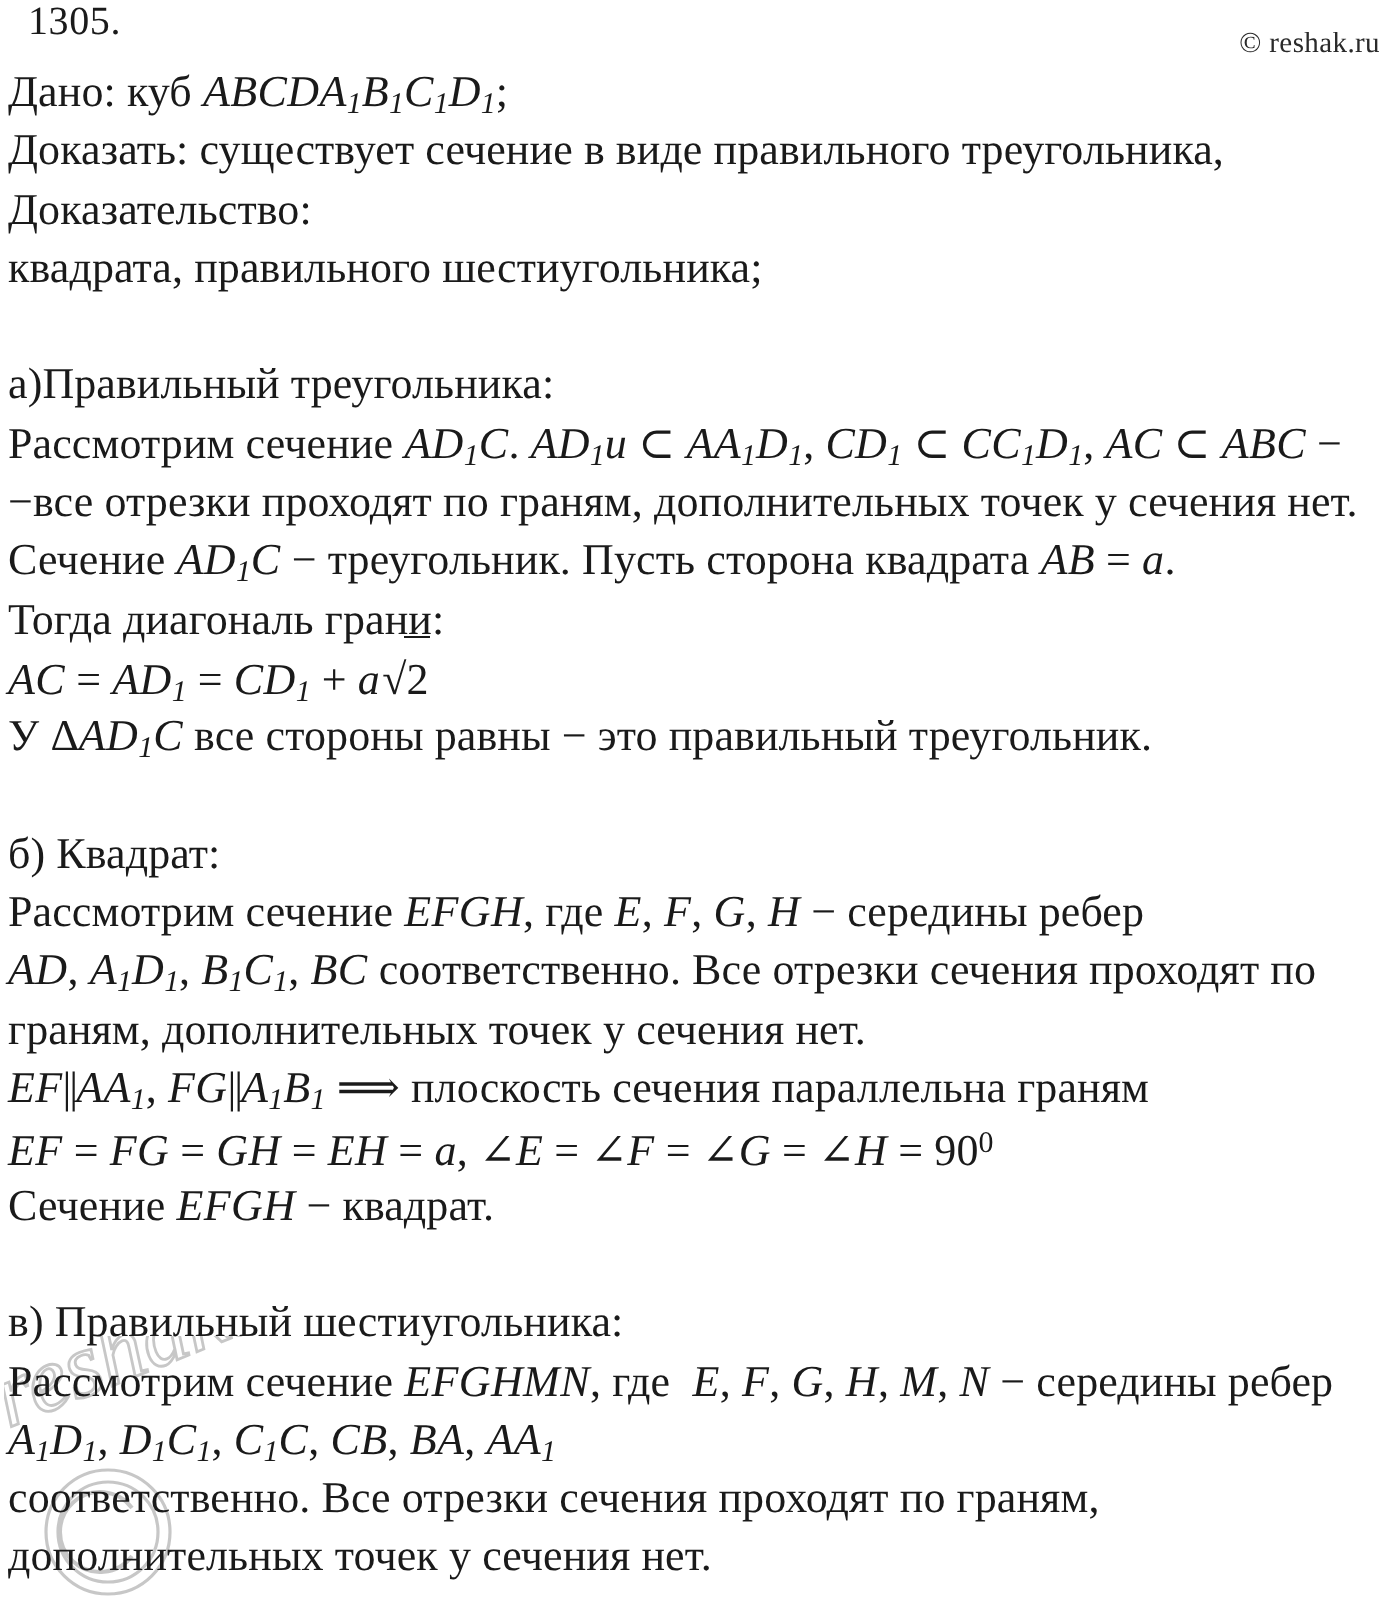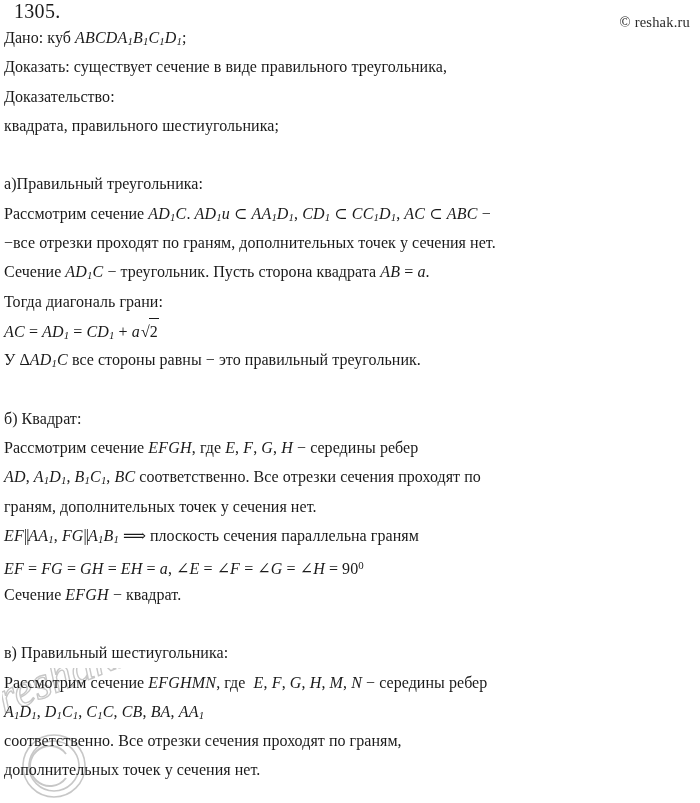--- a/index.html
+++ b/index.html
@@ -67,22 +67,22 @@
   
   .body-text {
     position: absolute;
     left: 4px;
     top: 25px;
     width: 690px;
     z-index: 2;
   }
   .line {
     height: 29.3px;
-    line-height: 26px;
-    font-size: 16px;
+    line-height: 41px;
+    font-size: 22px;
     white-space: nowrap;
     letter-spacing: 0.05px;
   }
   .line.spacer { height: 29.3px; }
 
   
   i.m {
     font-style: italic;
     font-family: "Liberation Serif", "DejaVu Serif", serif;
     letter-spacing: 0.2px;

